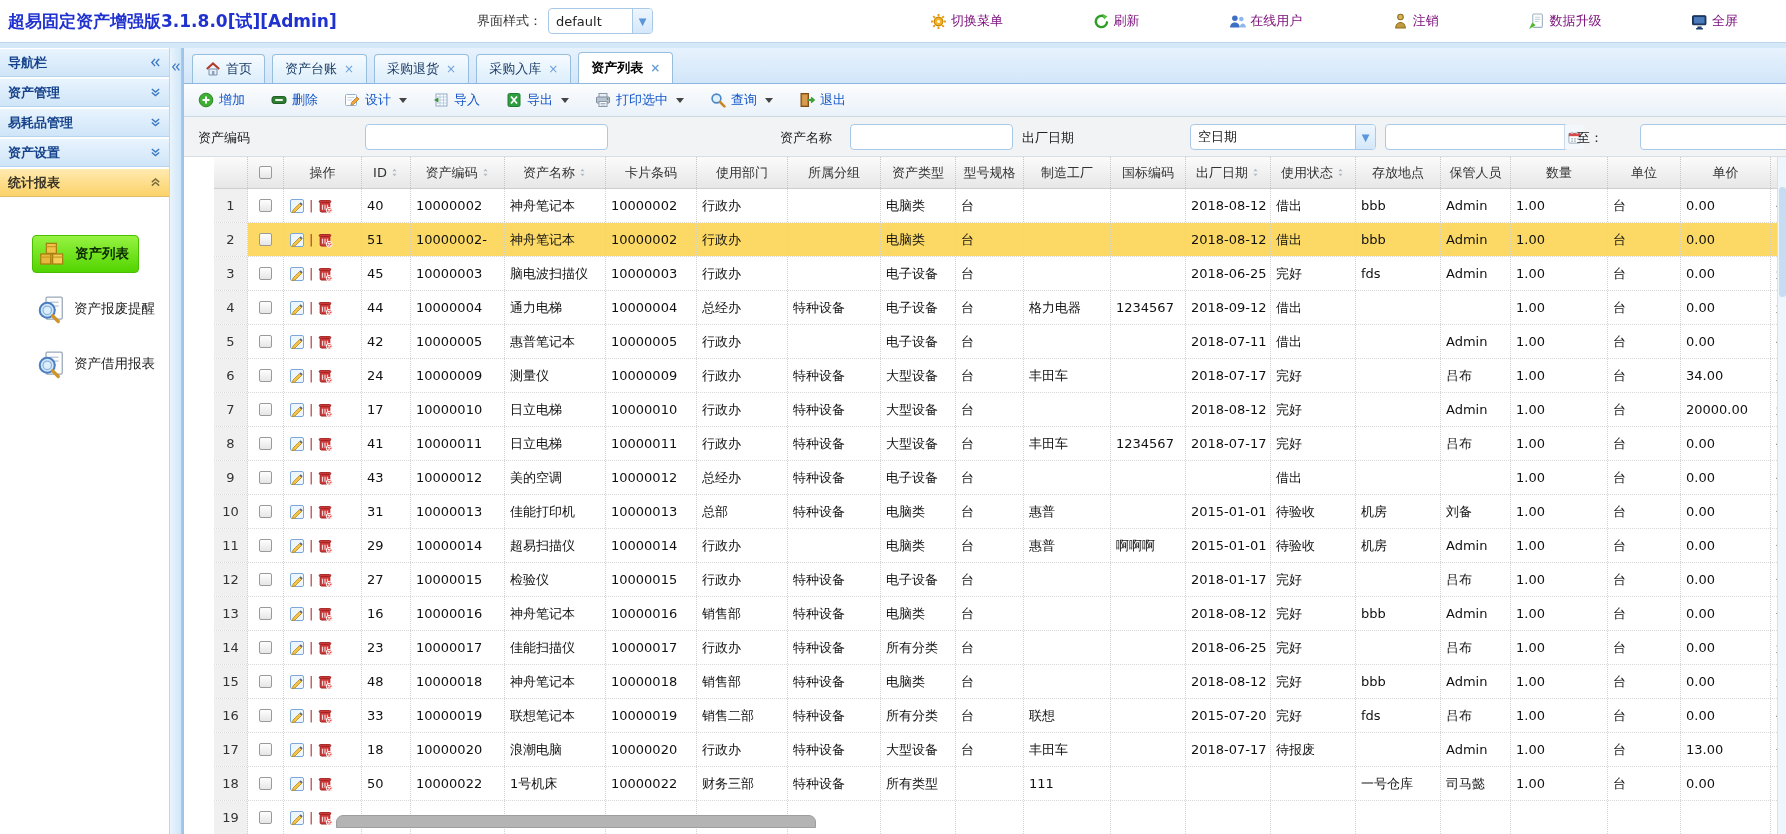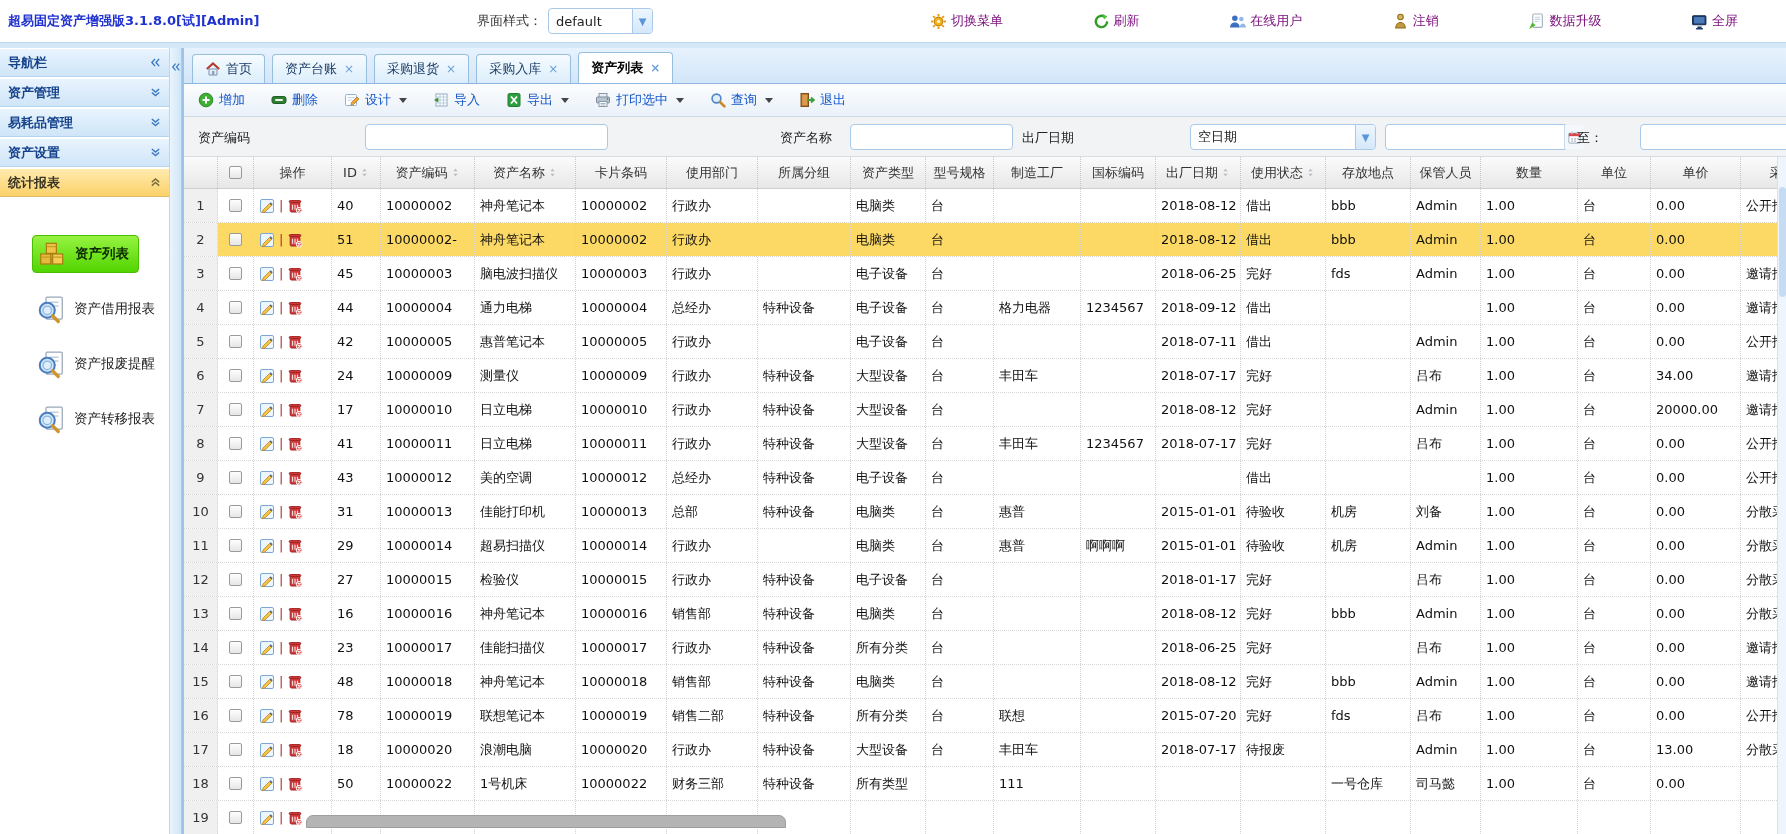--- a/index.html
+++ b/index.html
@@ -3,21 +3,21 @@
 <meta charset="utf-8">
 <style>
   * { margin:0; padding:0; box-sizing:border-box; }
   html,body { width:1786px; height:834px; overflow:hidden; background:#fff;
     font-family:"DejaVu Sans","Liberation Sans",sans-serif; font-size:13px; color:#222; }
   .icon { display:inline-flex; align-items:center; justify-content:center; flex:none; }
   .icon svg { width:100%; height:100%; display:block; }
 
   
   .titlebar { height:42px; display:flex; align-items:center; background:#fff; position:relative; }
-  .app-title { margin-left:8px; font-size:13px; font-weight:bold; color:#1f31cf; white-space:nowrap; }
+  .app-title { margin-left:8px; font-size:17px; font-weight:bold; color:#1f31cf; white-space:nowrap; }
   .style-picker { position:absolute; left:477px; display:flex; align-items:center; }
   .style-label { color:#333; }
   .style-select { margin-left:6px; width:105px; height:26px; border:1px solid #a9c9e8; border-radius:4px;
      background:#fff; display:flex; align-items:center; cursor:pointer; }
   .style-select .val { flex:1; padding-left:7px; color:#222; }
   .style-select .sel-btn { width:20px; height:24px; background:linear-gradient(#eef6fe,#d4e8fa);
      border-left:1px solid #a9c9e8; border-radius:0 3px 3px 0; display:flex; align-items:center; justify-content:center; color:#5a96d8; font-size:10px;}
   .top-menu { position:absolute; left:930px; right:48px; display:flex; justify-content:space-between; align-items:center; }
   .menu-item { display:flex; align-items:center; gap:4px; color:#7a0c7a; cursor:pointer; text-decoration:none; white-space:nowrap; }
 
@@ -66,21 +66,21 @@
   .fselect { position:absolute; top:7px; height:26px; border:1px solid #a9c9e8; border-radius:4px; background:#fff;
      display:flex; align-items:center; cursor:pointer; }
   .fselect .val { flex:1; padding-left:7px; }
   .fselect .sel-btn { width:20px; height:24px; background:linear-gradient(#eef6fe,#d4e8fa); border-left:1px solid #a9c9e8;
      border-radius:0 3px 3px 0; display:flex; align-items:center; justify-content:center; color:#5a96d8; font-size:10px; }
   .fdate { position:absolute; top:7px; height:26px; border:1px solid #a9c9e8; border-radius:4px; background:#fff; display:flex; align-items:center; }
   .fdate input { flex:1; border:none; outline:none; height:22px; padding:0 4px; font:inherit; background:transparent; }
   .fdate .cal { width:22px; height:24px; border:none; border-left:1px solid #c8dcee; background:#f4f8fc; border-radius:0 3px 3px 0; cursor:pointer; display:flex; align-items:center; justify-content:center; padding:2px; }
 
   
-  .grid { flex:1; position:relative; overflow:hidden; }
+  .grid { flex:1; position:relative; overflow:hidden;margin-left:30px; }
   .grid-inner { width:1667px; }
   .grid-header { display:flex; height:32px; background:linear-gradient(#fbfbfb,#e7e7e7); border-bottom:1px solid #cfcfcf; }
   .gh-cell { display:flex; align-items:center; justify-content:center; gap:3px; border-right:1px dotted #c6c6c6;
      color:#333; font-weight:500; white-space:nowrap; overflow:hidden; cursor:pointer; }
   .gh-rownum { width:34px; flex:none; cursor:default; }
   .gh-check { width:36px; flex:none; }
   .g-row { display:flex; height:34px; background:#fff; border-bottom:1px dotted #d8d8d8; cursor:pointer; }
   .g-row.selected .g-cell { background:#fbd964; }
   .g-row.selected .g-rownum { background:#f0f0f0; }
   .g-cell { display:flex; align-items:center; padding:0 5px; border-right:1px dotted #d2d2d2;
@@ -233,49 +233,35 @@
        <span class="inner">
             <span class="icon " style="width:30px;height:30px">
               <svg viewBox="0 0 24 24">
                 <rect x="8" y="2.5" width="13" height="17.5" rx="1" fill="#fdfdfd" stroke="#9aa8b8"></rect>
                 <path d="M11 6.5h7M11 9.5h7M11 12.5h5" stroke="#c2cfdc" stroke-width="1.2"></path>
                 <circle cx="9" cy="13" r="6" fill="#cfe6f8" fill-opacity="0.9" stroke="#4a7ec0" stroke-width="1.6"></circle>
                 <circle cx="9" cy="13" r="3.4" fill="#ddeefb" stroke="#8ab4e0"></circle>
                 <path d="M13.2 17.4l4.6 4.6" stroke="#d09428" stroke-width="2.6" stroke-linecap="round"></path>
               </svg>
             </span>
-            <span class="sb-label">资产借用报表</span>
+            <span class="sb-label">资产报废提醒</span>
           </span>
         </div>
         <div class="sb-item">
        <span class="inner">
             <span class="icon " style="width:30px;height:30px">
               <svg viewBox="0 0 24 24">
                 <rect x="8" y="2.5" width="13" height="17.5" rx="1" fill="#fdfdfd" stroke="#9aa8b8"></rect>
                 <path d="M11 6.5h7M11 9.5h7M11 12.5h5" stroke="#c2cfdc" stroke-width="1.2"></path>
                 <circle cx="9" cy="13" r="6" fill="#cfe6f8" fill-opacity="0.9" stroke="#4a7ec0" stroke-width="1.6"></circle>
                 <circle cx="9" cy="13" r="3.4" fill="#ddeefb" stroke="#8ab4e0"></circle>
                 <path d="M13.2 17.4l4.6 4.6" stroke="#d09428" stroke-width="2.6" stroke-linecap="round"></path>
               </svg>
             </span>
-            <span class="sb-label">资产报废提醒</span>
-          </span>
-        </div>
-        <div class="sb-item">
-       <span class="inner">
-            <span class="icon " style="width:30px;height:30px">
-              <svg viewBox="0 0 24 24">
-                <rect x="8" y="2.5" width="13" height="17.5" rx="1" fill="#fdfdfd" stroke="#9aa8b8"></rect>
-                <path d="M11 6.5h7M11 9.5h7M11 12.5h5" stroke="#c2cfdc" stroke-width="1.2"></path>
-                <circle cx="9" cy="13" r="6" fill="#cfe6f8" fill-opacity="0.9" stroke="#4a7ec0" stroke-width="1.6"></circle>
-                <circle cx="9" cy="13" r="3.4" fill="#ddeefb" stroke="#8ab4e0"></circle>
-                <path d="M13.2 17.4l4.6 4.6" stroke="#d09428" stroke-width="2.6" stroke-linecap="round"></path>
-              </svg>
-            </span>
-            <span class="sb-label">资产转移报表</span>
+            <span class="sb-label">资产借用报表</span>
           </span>
         </div>
       </div>
     </aside>
   <div class="splitter">
     <span class="grab icon" style="width:10px;height:10px">
       <svg viewBox="0 0 12 12">
           <path d="M5.5 2L2 6l3.5 4M10 2L6.5 6 10 10" fill="none" stroke="#3a78c2" stroke-width="1.4"></path>
         </svg>
     </span>
@@ -1240,21 +1226,21 @@
                     <svg viewBox="0 0 16 16">
                       <rect x="2.2" y="2.6" width="11.6" height="2" rx="1" fill="#d23c3c" stroke="#a02020"></rect>
                       <rect x="3.2" y="4.6" width="9.6" height="9.4" rx="1.2" fill="#d23c3c" stroke="#a02020"></rect>
                       <path d="M5.5 6.8v5M8 6.8v5M10.5 6.8v5" stroke="#f8d8d8" stroke-width="1.2"></path>
                       <circle cx="12.2" cy="12.2" r="2.9" fill="#e85555" stroke="#fff"></circle>
                       <path d="M10.8 10.8l2.8 2.8M13.6 10.8l-2.8 2.8" stroke="#fff" stroke-width="1.1"></path>
                     </svg>
                   </span>
                 </span>
     </div>
-              <div class="g-cell" style="width:49px">78</div>
+              <div class="g-cell" style="width:49px">33</div>
               <div class="g-cell" style="width:94px">10000019</div>
               <div class="g-cell" style="width:101px">联想笔记本</div>
               <div class="g-cell" style="width:91px">10000019</div>
               <div class="g-cell" style="width:91px">销售二部</div>
               <div class="g-cell" style="width:93px">特种设备</div>
               <div class="g-cell" style="width:75px">所有分类</div>
               <div class="g-cell" style="width:68px">台</div>
               <div class="g-cell" style="width:87px">联想</div>
               <div class="g-cell" style="width:75px"></div>
               <div class="g-cell" style="width:85px">2015-07-20</div>

